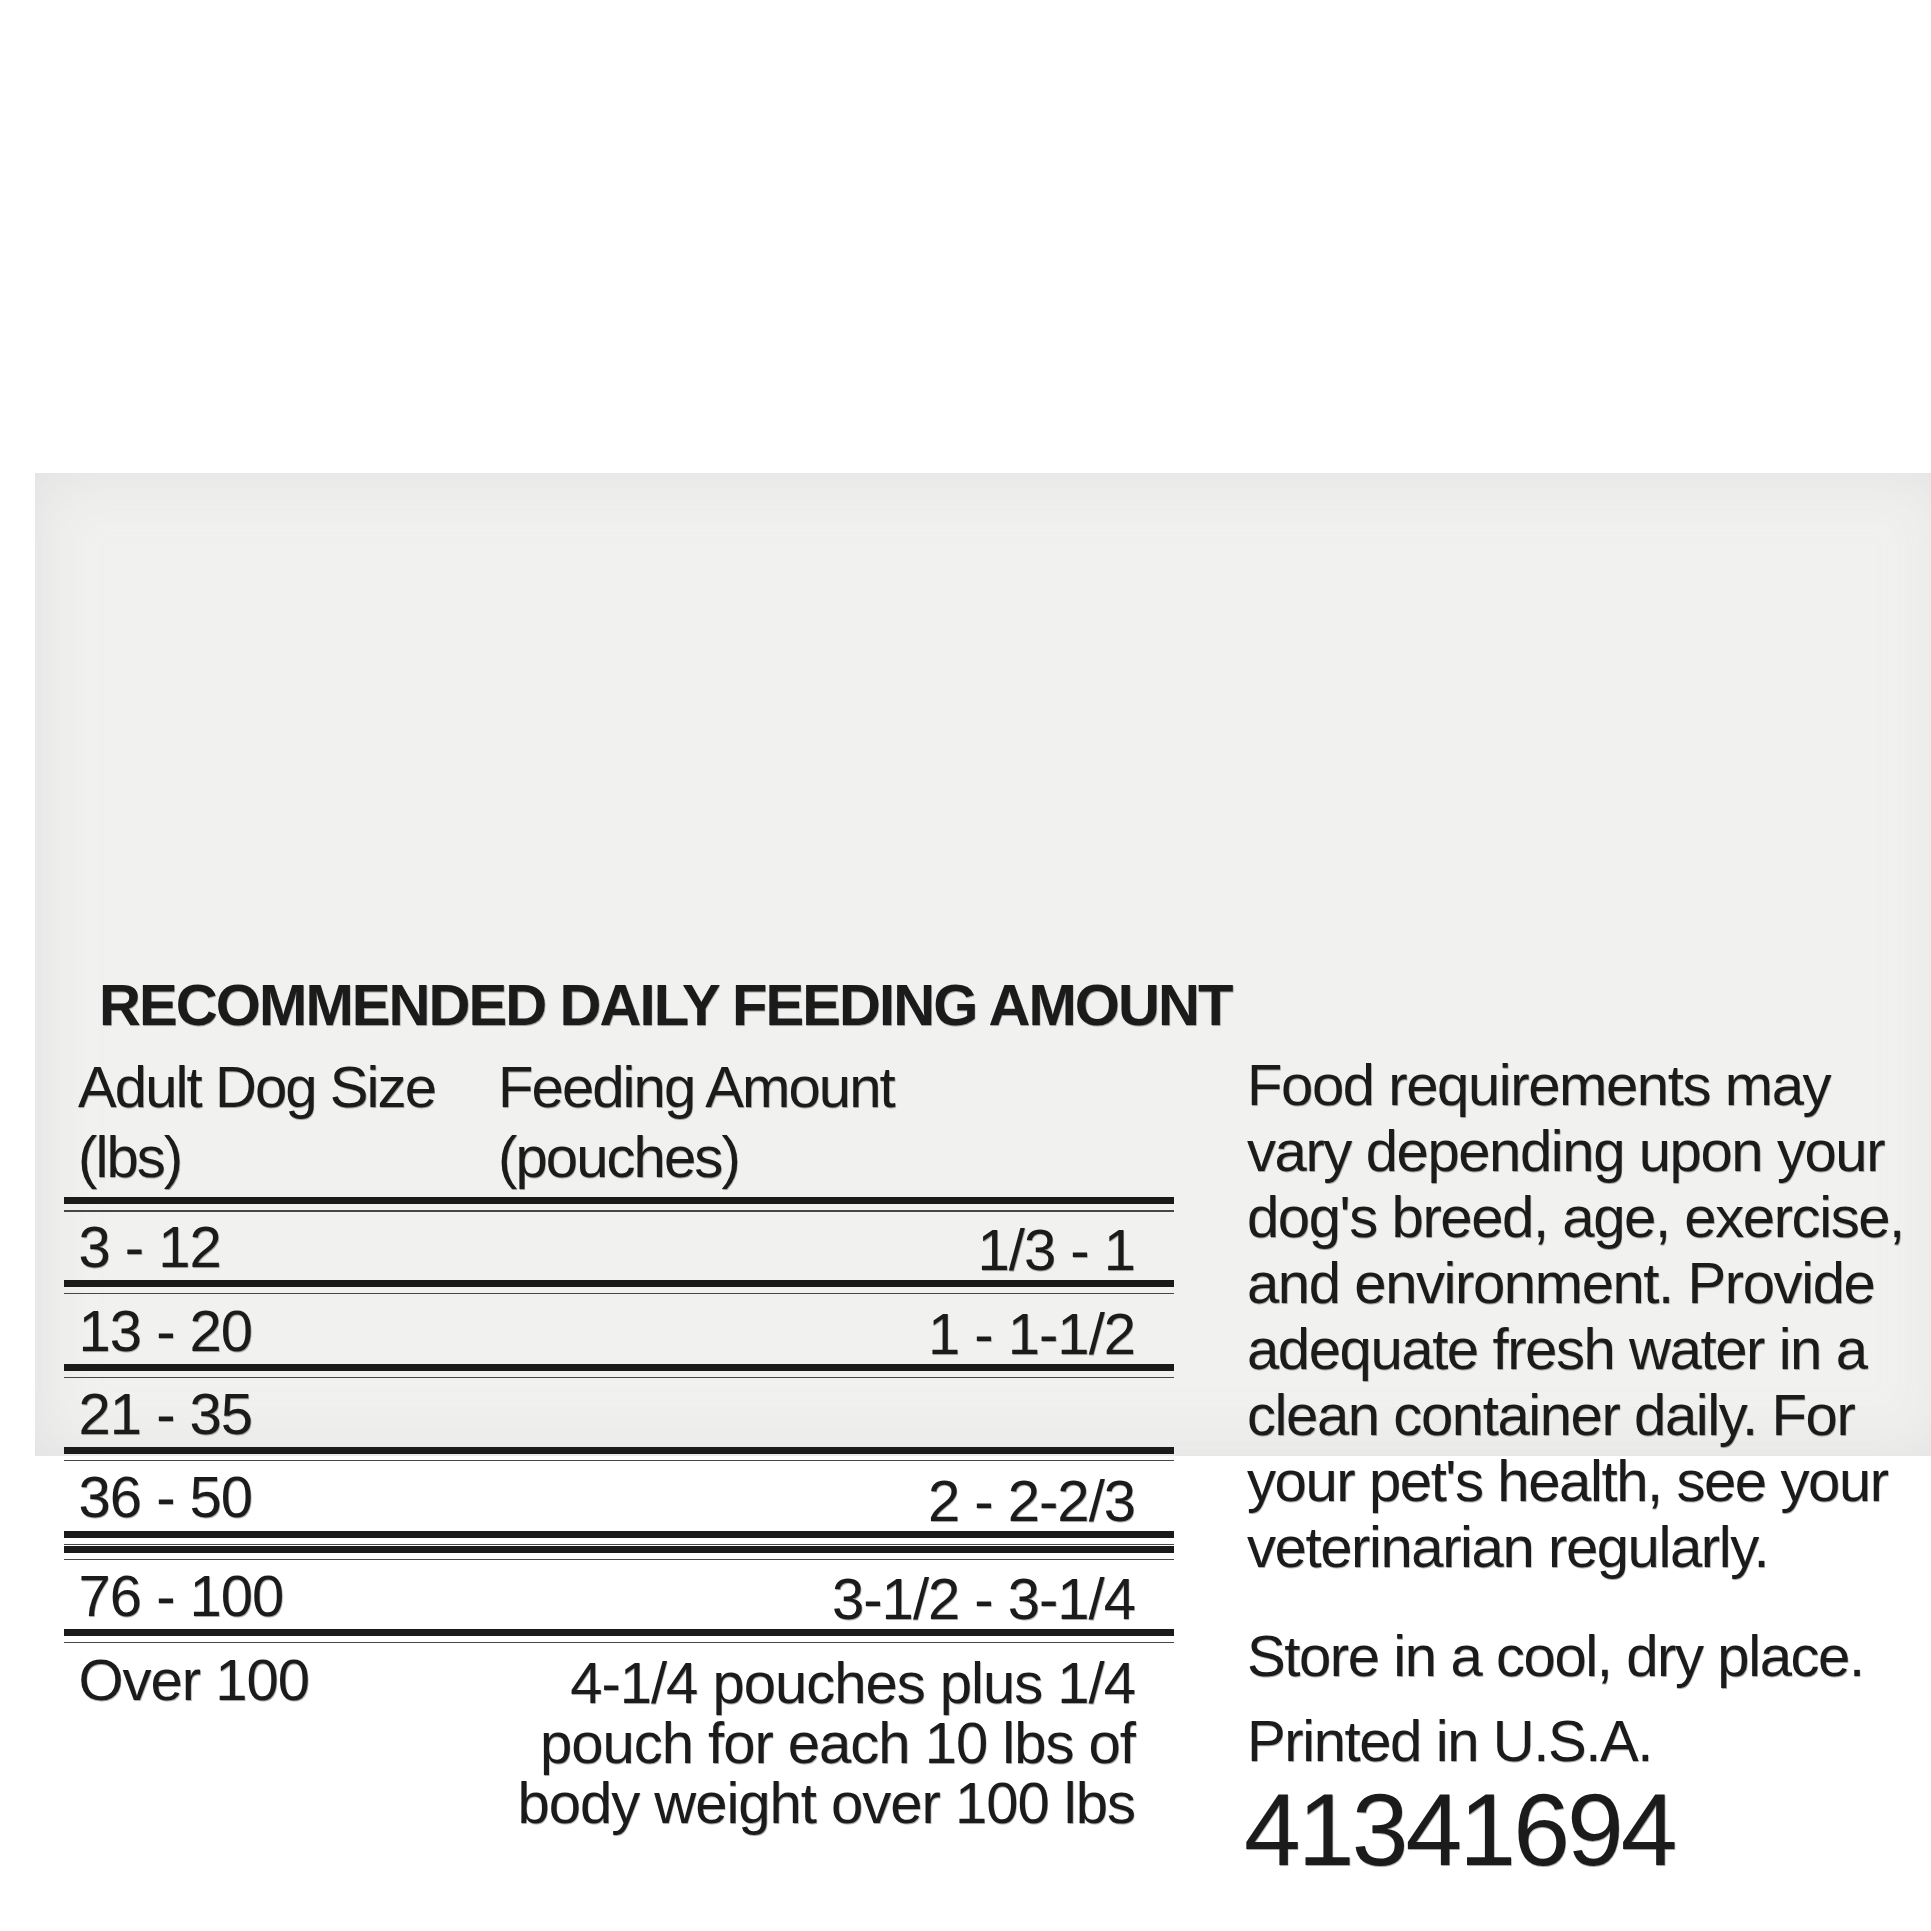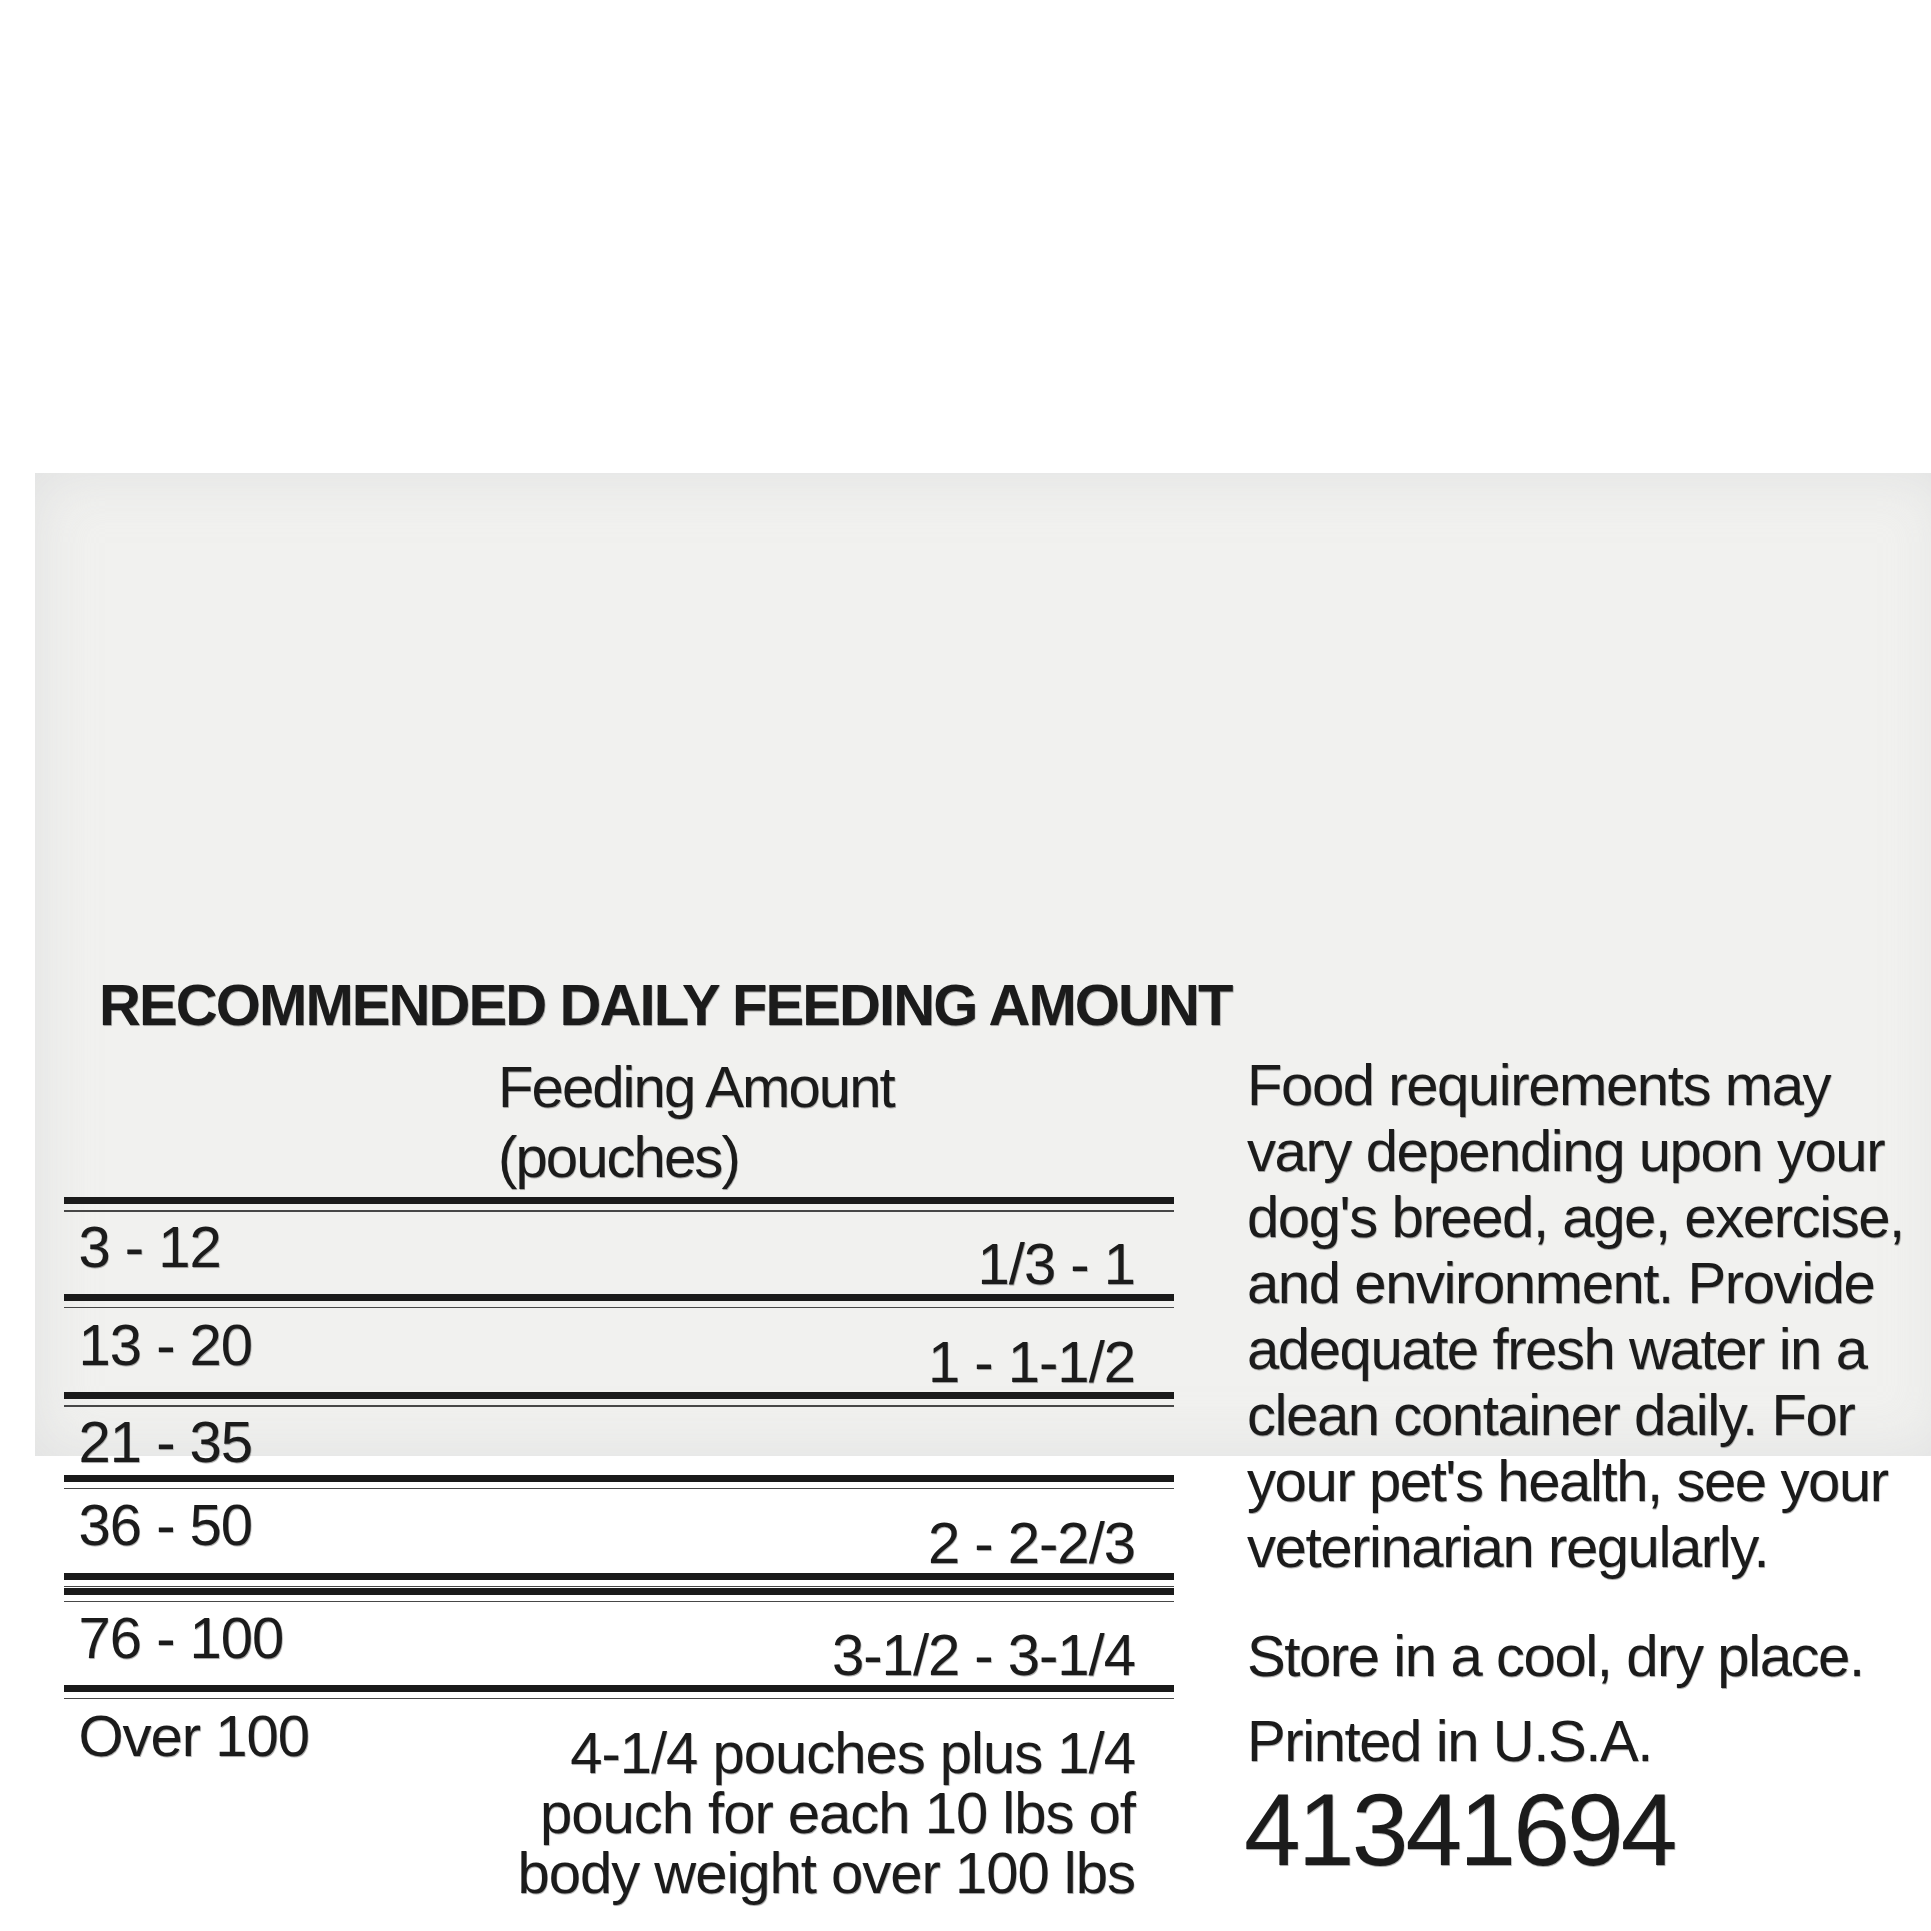--- a/index.html
+++ b/index.html
@@ -27,40 +27,44 @@
   .thead.c2{left:463px;}
   .thead div{white-space:nowrap;}
   
   .tbody{position:absolute;left:29px;top:724px;width:1110px;}
   .rule{
     height:15.4px;
     background:linear-gradient(#1a1a1a 0 6.8px,transparent 6.8px 12.6px,#474747 12.6px 14.5px,transparent 14.5px);
   }
   .trow{position:relative;min-height:68px;font-size:58px;letter-spacing:-1px;line-height:60px;text-align:right;}
   .trow .cell1{position:absolute;left:14.5px;top:4.8px;white-space:nowrap;}
-  .trow .cell2{margin-left:434px;padding-top:22px;width:637px;}
+  .trow .cell2{margin-left:434px;padding-top:8px;width:637px;}
   
   .notes{position:absolute;left:1212px;width:687px;font-size:58px;letter-spacing:-1.4px;}
   .note-feeding{top:579px;line-height:66px;}
   .note-store{top:1149px;white-space:nowrap;}
   .note-printed{top:1234px;white-space:nowrap;}
   .item-code{
     position:absolute;left:1209px;top:1305px;
     font-size:102px;font-weight:400;letter-spacing:-2.9px;line-height:104px;white-space:nowrap;
   }
 </style>
 </head>
 <body>
 
 <div id="page" style="--panel-bg: #f1f1ef; --ink: #1b1b1b; --page-bg: #ffffff;">
 
   <div class="panel">
 
     <div class="title ink">RECOMMENDED DAILY FEEDING AMOUNT</div>
 
+    <div class="thead c1 ink">
+      <div>Adult Dog Size</div>
+      <div>(lbs)</div>
+    </div>
 
     <div class="thead c2 ink">
       <div>Feeding Amount</div>
       <div>(pouches)</div>
     </div>
 
     <div class="tbody">
         <div class="rule"></div>
         <div class="trow ink">
           <div class="cell1">3 - 12</div>

